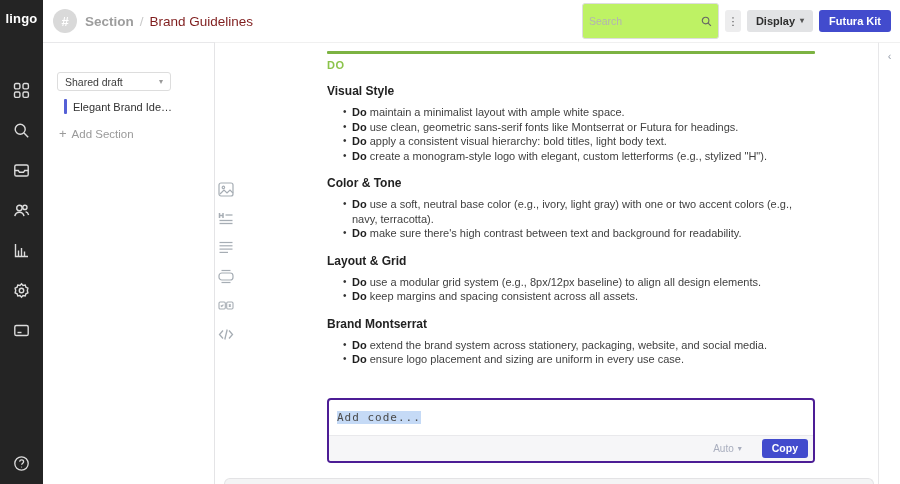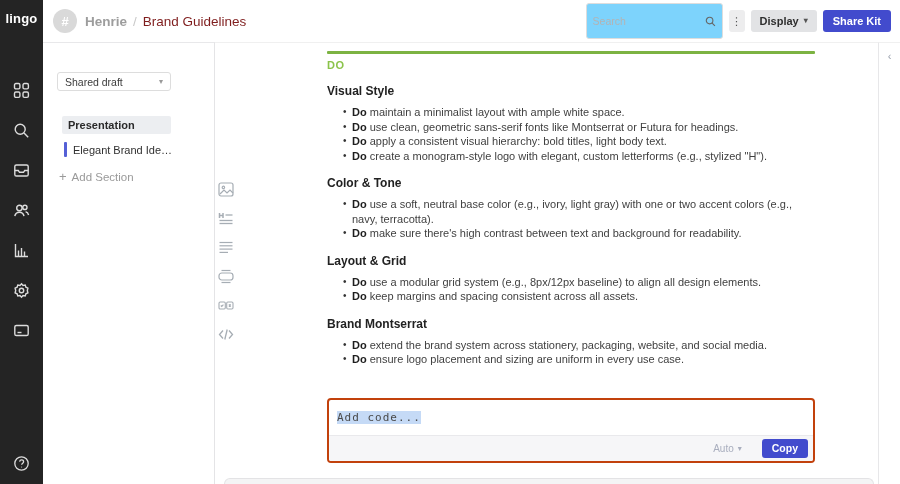--- a/index.html
+++ b/index.html
@@ -23,21 +23,21 @@
   
   .hdr { height:42px; display:flex; align-items:center; padding:0 9px 0 10px; background:#fff; flex-shrink:0; }
   .avatar { width:24px; height:24px; border-radius:50%; background:#d9d9d9; color:#fff;
     display:flex; align-items:center; justify-content:center; font-weight:bold; font-size:13px; }
   .crumb { margin-left:8px; font-size:13.5px; display:flex; align-items:baseline; gap:6px; white-space:nowrap; }
   .crumb .ws { color:#9d9d9d; font-weight:bold; }
   .crumb .sep { color:#c9c9c9; }
   .crumb .ttl { color:#7f1d1d; font-weight:normal;text-align:center; }
   .hdr .spacer { flex:1; }
   .search { width:137px; height:36px; border:1px solid #ddd; border-radius:3px; display:flex;
-    align-items:center; padding:0 6px; margin-right:6px; background:#7dd3fc; }
+    align-items:center; padding:0 6px; margin-right:6px; background:#bef264; }
   .search input { border:0; outline:0; flex:1; font-size:10.5px; color:#444;
     font-family:"Liberation Sans", sans-serif; width:100%; background:transparent; }
   .search input::placeholder { color:#b3b3b3; }
   .search svg { width:11px; height:11px; color:#666; flex-shrink:0; }
   .btn { border:0; border-radius:3px; font-family:"Liberation Sans", sans-serif; cursor:pointer;
     display:flex; align-items:center; justify-content:center; height:22px; }
   .btn-dots { width:16px; background:#ededee; color:#555; font-size:11px; letter-spacing:0; margin-right:6px; }
   .btn-display { background:#e2e3e5; color:#2e2e2e; font-weight:bold; font-size:11px; padding:3px 9px; gap:5px; margin-right:6px; }
   .btn-display .chev { font-size:8px; color:#555; transform:translateY(-1px); }
   .btn-share { background:#424bcd; color:#fff; font-weight:bold; font-size:11px; padding:0 10px; }
@@ -70,21 +70,21 @@
   .doc { margin-left:112px; width:488px; padding-top:8px; }
   .do-rule { height:3px; background:#7cb342; border-radius:1px; }
   .kicker { margin-top:5px; font-size:11px; font-weight:bold; color:#8bc34a; letter-spacing:.5px; }
   .doc h3 { margin-top:13px; font-size:12px; font-weight:bold; color:#222; }
   .doc ul { list-style:none; margin-top:7px; padding-left:16px; }
   .doc li { position:relative; font-size:11px; color:#3f3f3f; line-height:14.5px; padding-left:9px; }
   .doc li::before { content:"•"; position:absolute; left:0; top:0; color:#333; font-size:10px; }
   .doc li b { color:#1e1e1e; }
 
   
-  .codeblk { margin-top:31px; border:2px solid #c2410c; border-radius:4px; overflow:hidden; background:#fff; }
+  .codeblk { margin-top:31px; border:2px solid #4c1d95; border-radius:4px; overflow:hidden; background:#fff; }
   .code-area { padding:7px 8px 10px 8px; min-height:25px; cursor:text; }
   .code-area .sel { font-family:"DejaVu Sans Mono", monospace; font-size:11px; color:#4a4a4a;
     background:#c5daf6; letter-spacing:1px; }
   .code-foot { background:#f6f6f8; border-top:1px solid #e9e9ec; height:26px; display:flex;
     align-items:center; justify-content:flex-end; padding:0 5px; gap:20px; }
   .auto-dd { display:flex; align-items:center; gap:4px; color:#a9aebe; font-size:10px; cursor:pointer; }
   .auto-dd .chev { font-size:8px; }
   .btn-copy { background:#424bcd; color:#fff; font-weight:bold; font-size:10.5px; border:0;
     border-radius:3px; padding:0 10px; height:19px; cursor:pointer; font-family:"Liberation Sans", sans-serif; }
 
@@ -162,48 +162,47 @@
         </svg>
       </div>
     </div>
   </div>
 
   <div class="shell">
 
     <div class="hdr">
       <div class="avatar">#</div>
       <div class="crumb">
-        <span class="ws">Henrie</span>
+        <span class="ws">Section</span>
         <span class="sep">/</span>
         <span class="ttl">Brand Guidelines</span>
       </div>
       <div class="spacer"></div>
       <div class="search">
         <input placeholder="Search" style="">
         <svg viewBox="0 0 12 12" fill="none" stroke="currentColor" stroke-width="1.2">
           <circle cx="5" cy="5" r="3.6"></circle>
             <line x1="7.8" y1="7.8" x2="10.8" y2="10.8"></line>
         </svg>
       </div>
       <button class="btn btn-dots">⋮</button>
       <button class="btn btn-display">
         <span>Display</span>
         <span class="chev">▾</span>
       </button>
-      <button class="btn btn-share">Share Kit</button>
+      <button class="btn btn-share">Futura Kit</button>
     </div>
 
     <div class="below">
 
       <div class="side">
         <div class="vsel">
           <span class="vlab">Shared draft</span>
           <span class="chev">▾</span>
         </div>
-        <div class="sec-head">Presentation</div>
         <div class="kit-item">
           <span class="bar"></span>
           <span class="klab">Elegant Brand Identity</span>
         </div>
         <div class="add-sec">
           <span class="plus">+</span>
           <span>Add Section</span>
         </div>
       </div>
 

